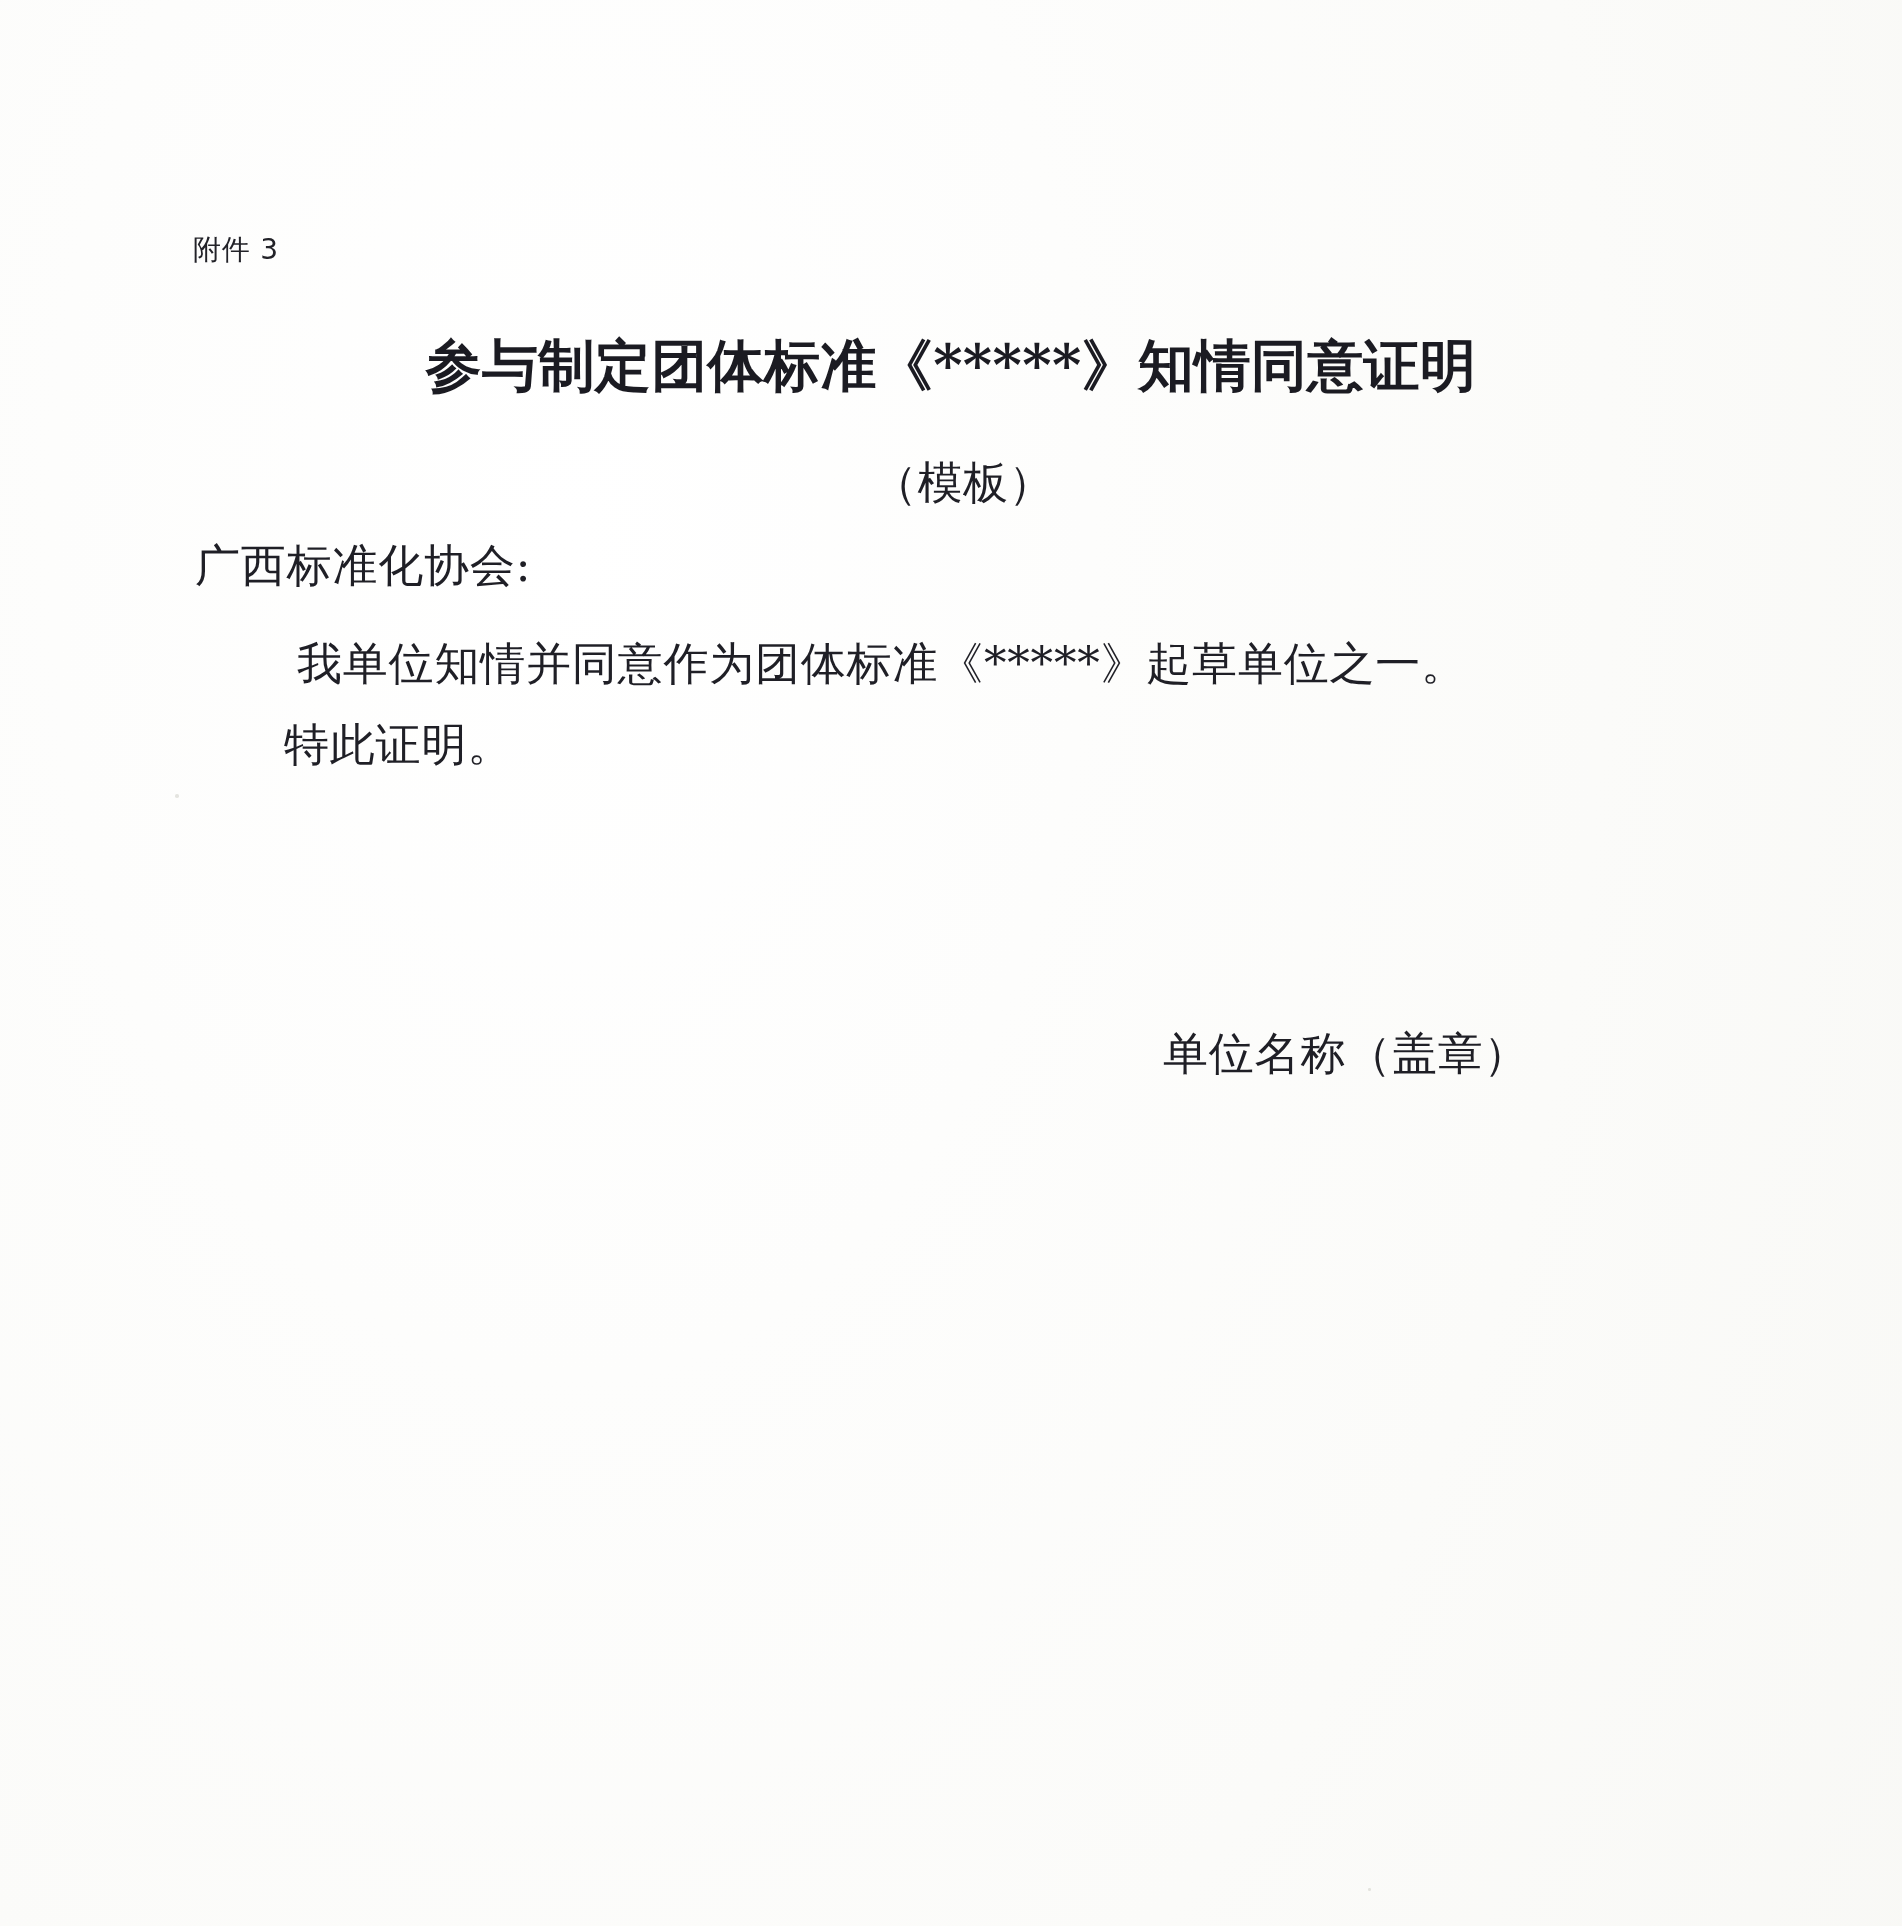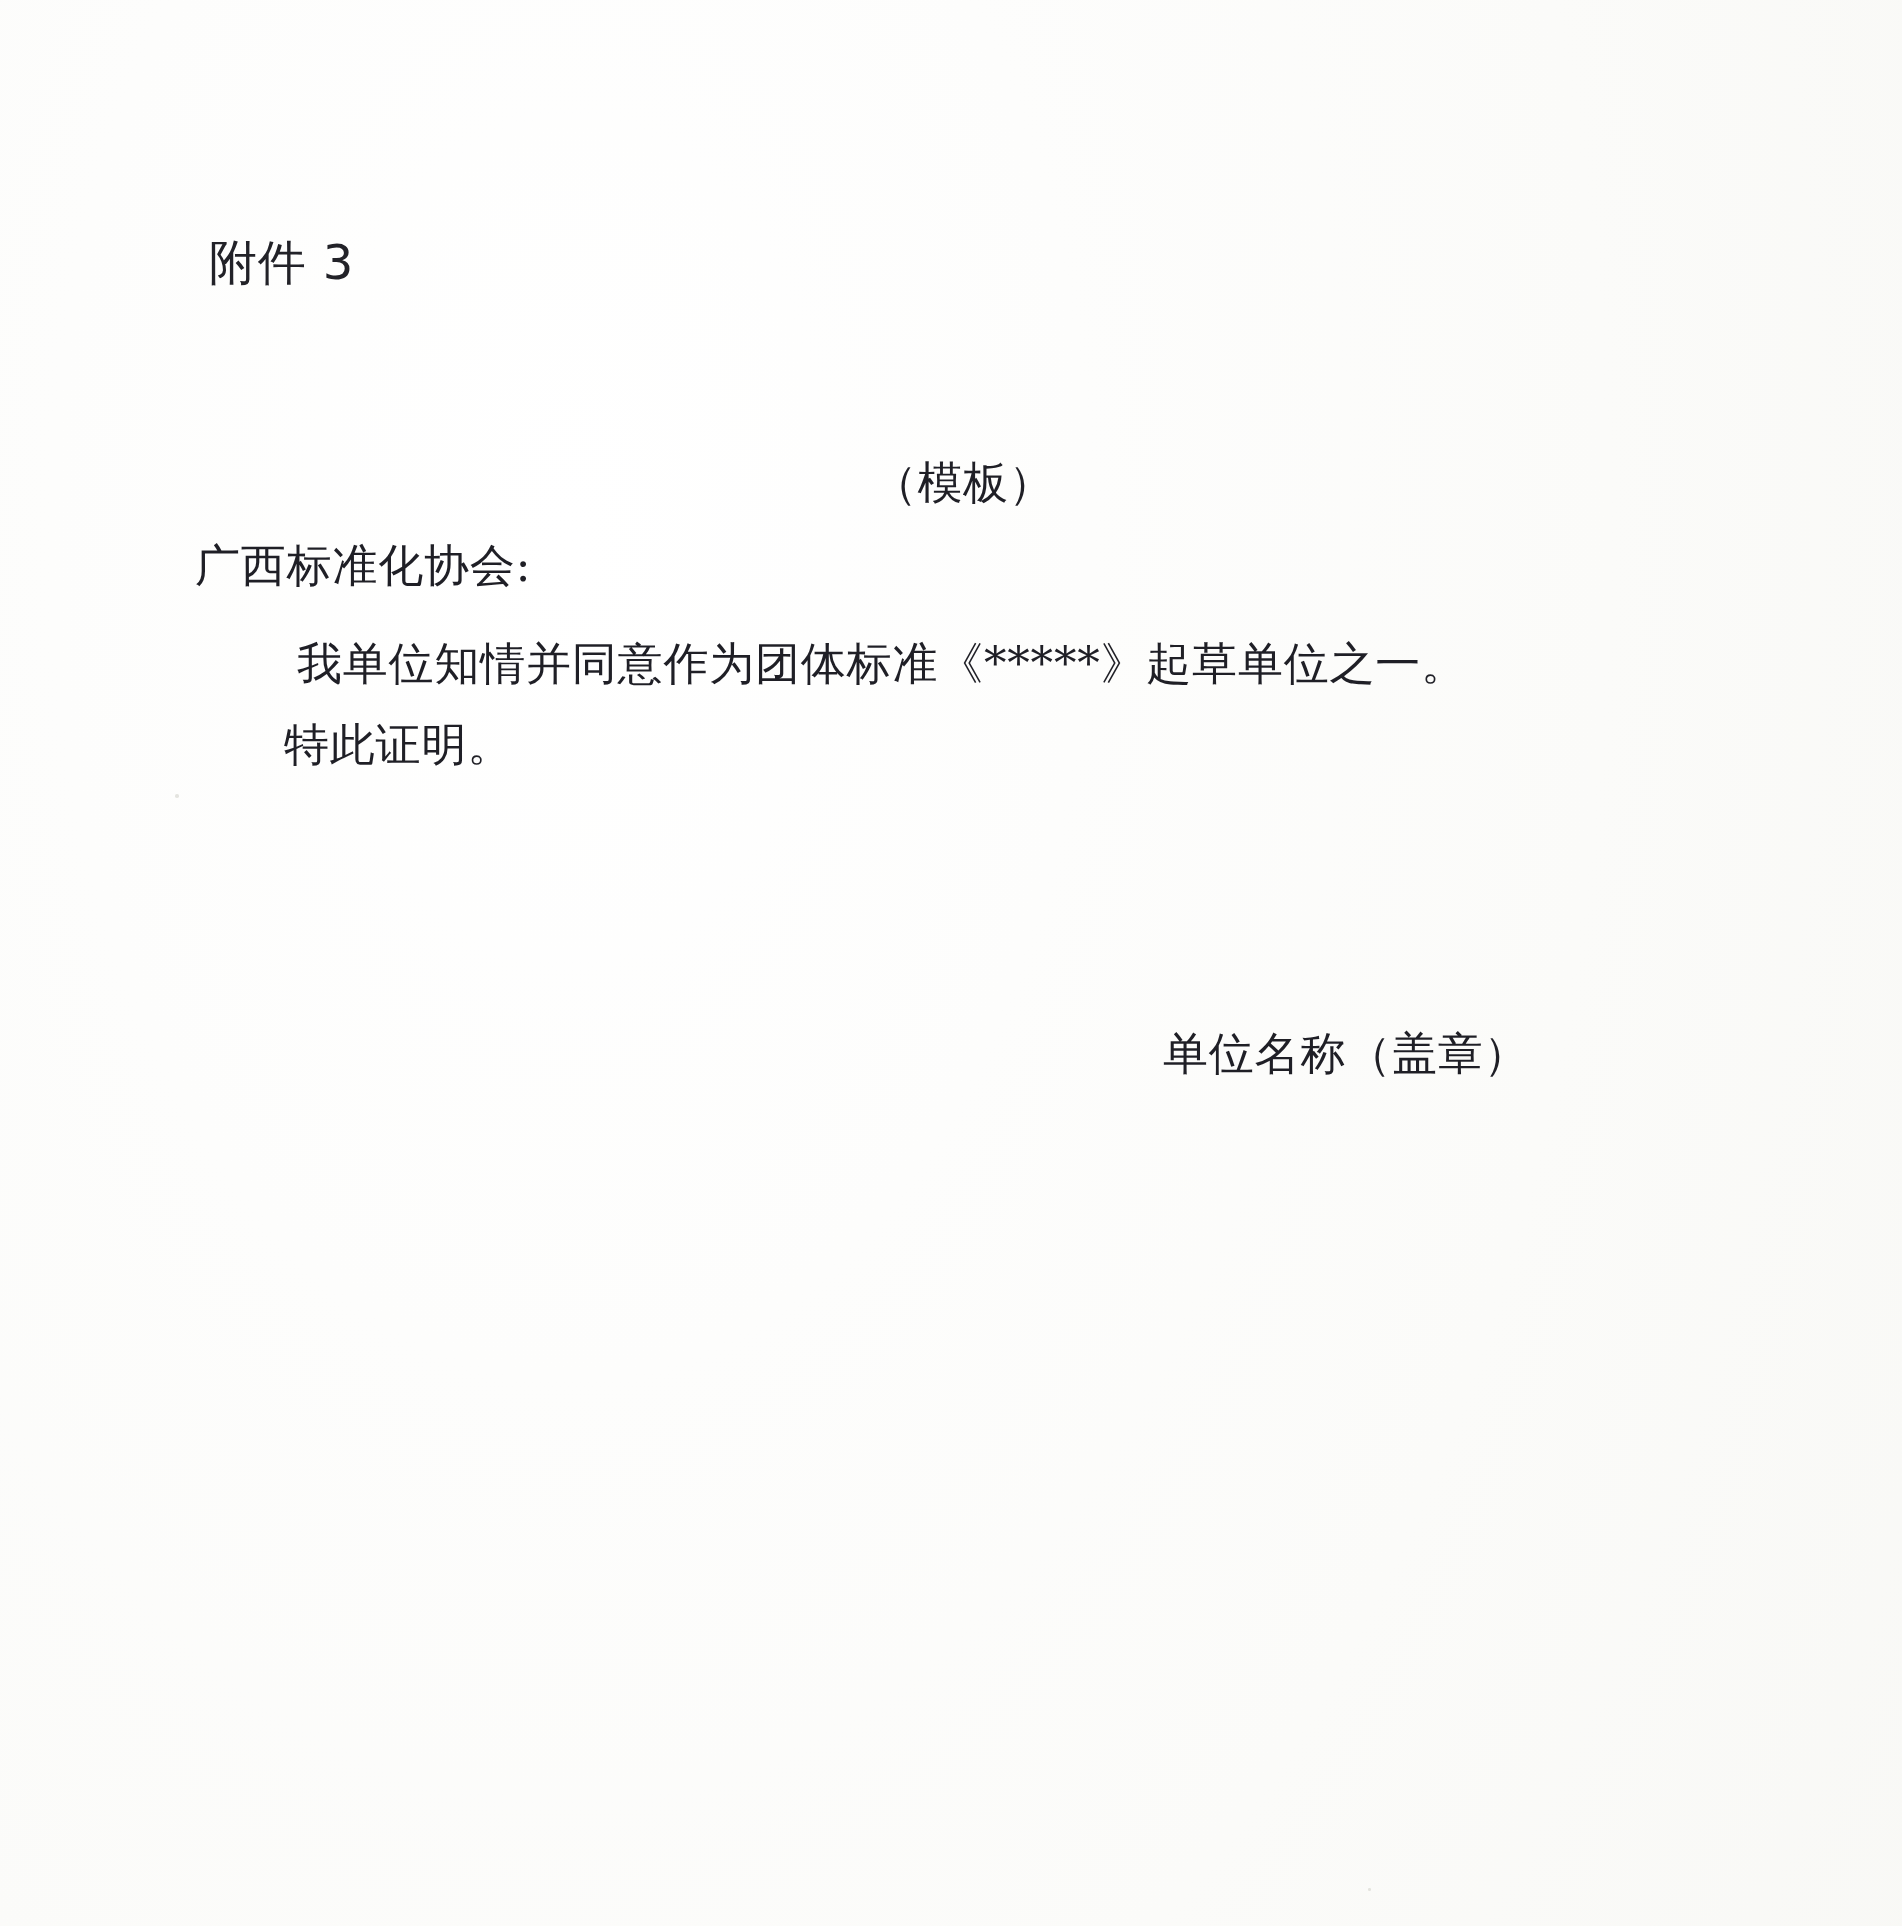--- a/index.html
+++ b/index.html
@@ -30,24 +30,23 @@
     left: 0;
     top: 0;
     width: 100%;
     height: 100%;
   }
   .attachment-label {
     position: absolute;
     left: 193px;
     top: 231px;
     font-family: "DejaVu Sans", "Liberation Sans", sans-serif;
-    font-size: 48px;
+    font-size: 28px;
     color: #222228;
     letter-spacing: 0.8px;
-    margin-left: 16px;
   }
   .doc-title {
     position: absolute;
     left: 0;
     right: 0;
     top: 329px;
     text-align: center;
     font-family: "DejaVu Serif", "Liberation Serif", serif;
     font-weight: bold;
     font-size: 56px;
@@ -126,20 +125,21 @@
 </head>
 <body>
 
 <div class="page">
   <div class="paper-tint"></div>
 
   <div class="content">
 
     <div class="attachment-label">附件 3</div>
 
+    <div class="doc-title">参与制定团体标准《*****》知情同意证明</div>
 
     <div class="doc-subtitle">（模板）</div>
 
     <div class="addressee">广西标准化协会:</div>
 
     <div class="body-line body-line-1">我单位知情并同意作为团体标准《*****》起草单位之一。</div>
 
     <div class="body-line body-line-2">特此证明。</div>
 
     <div class="signature-block">

